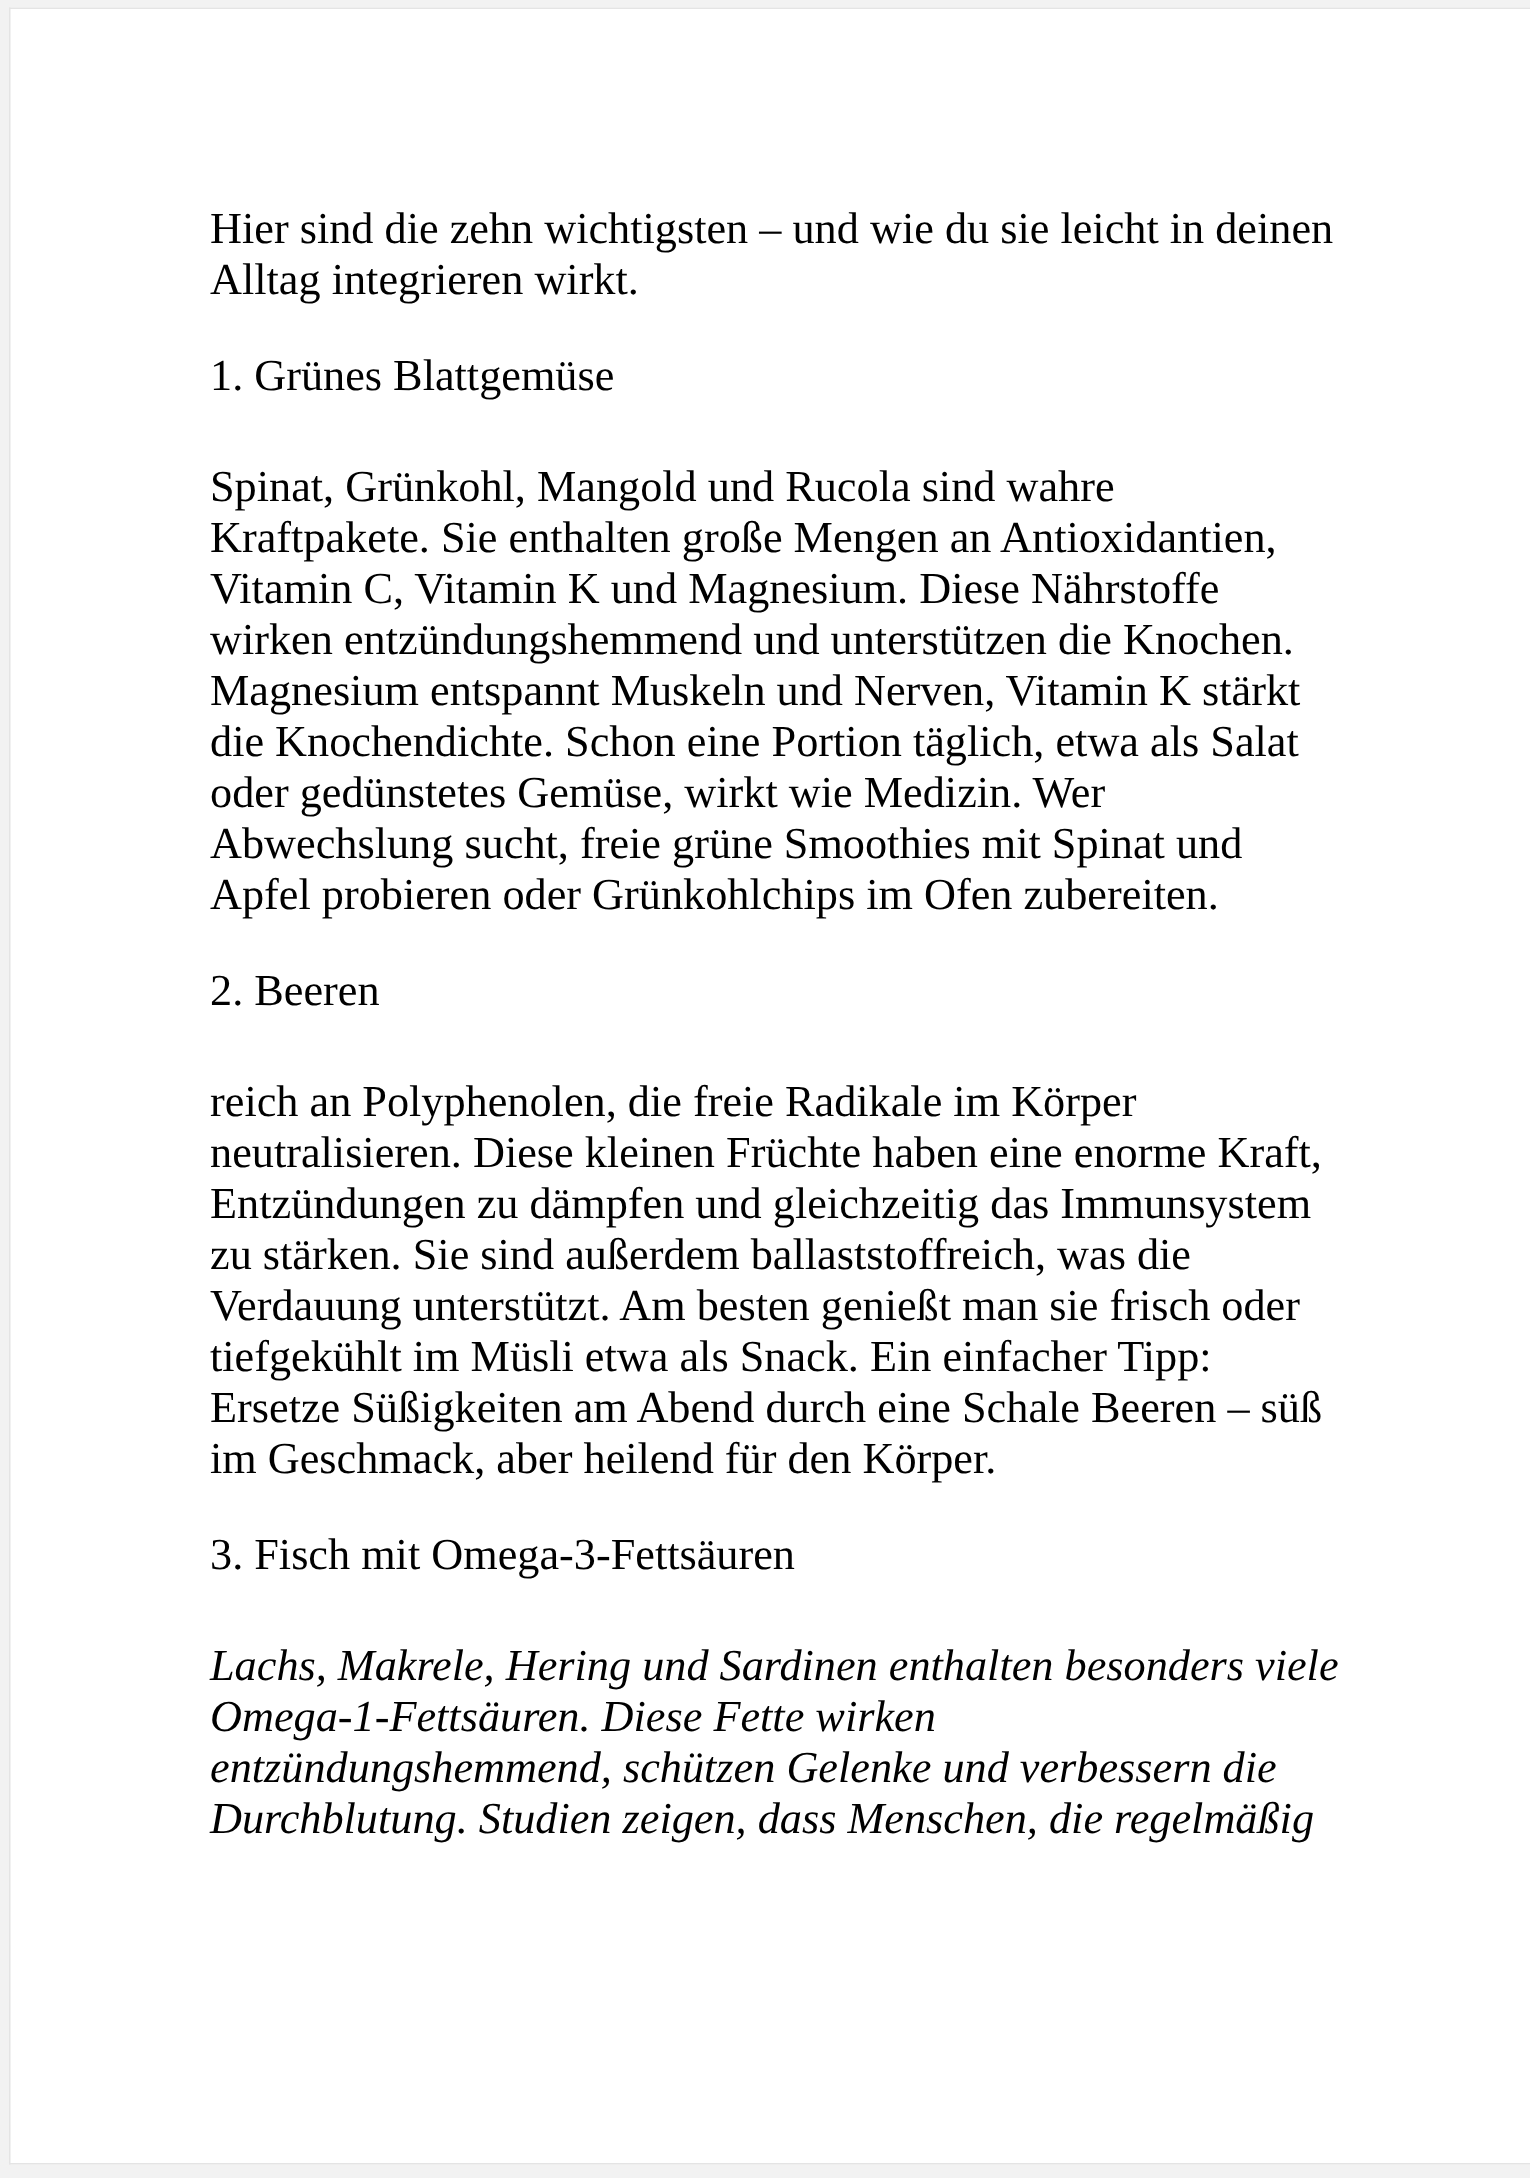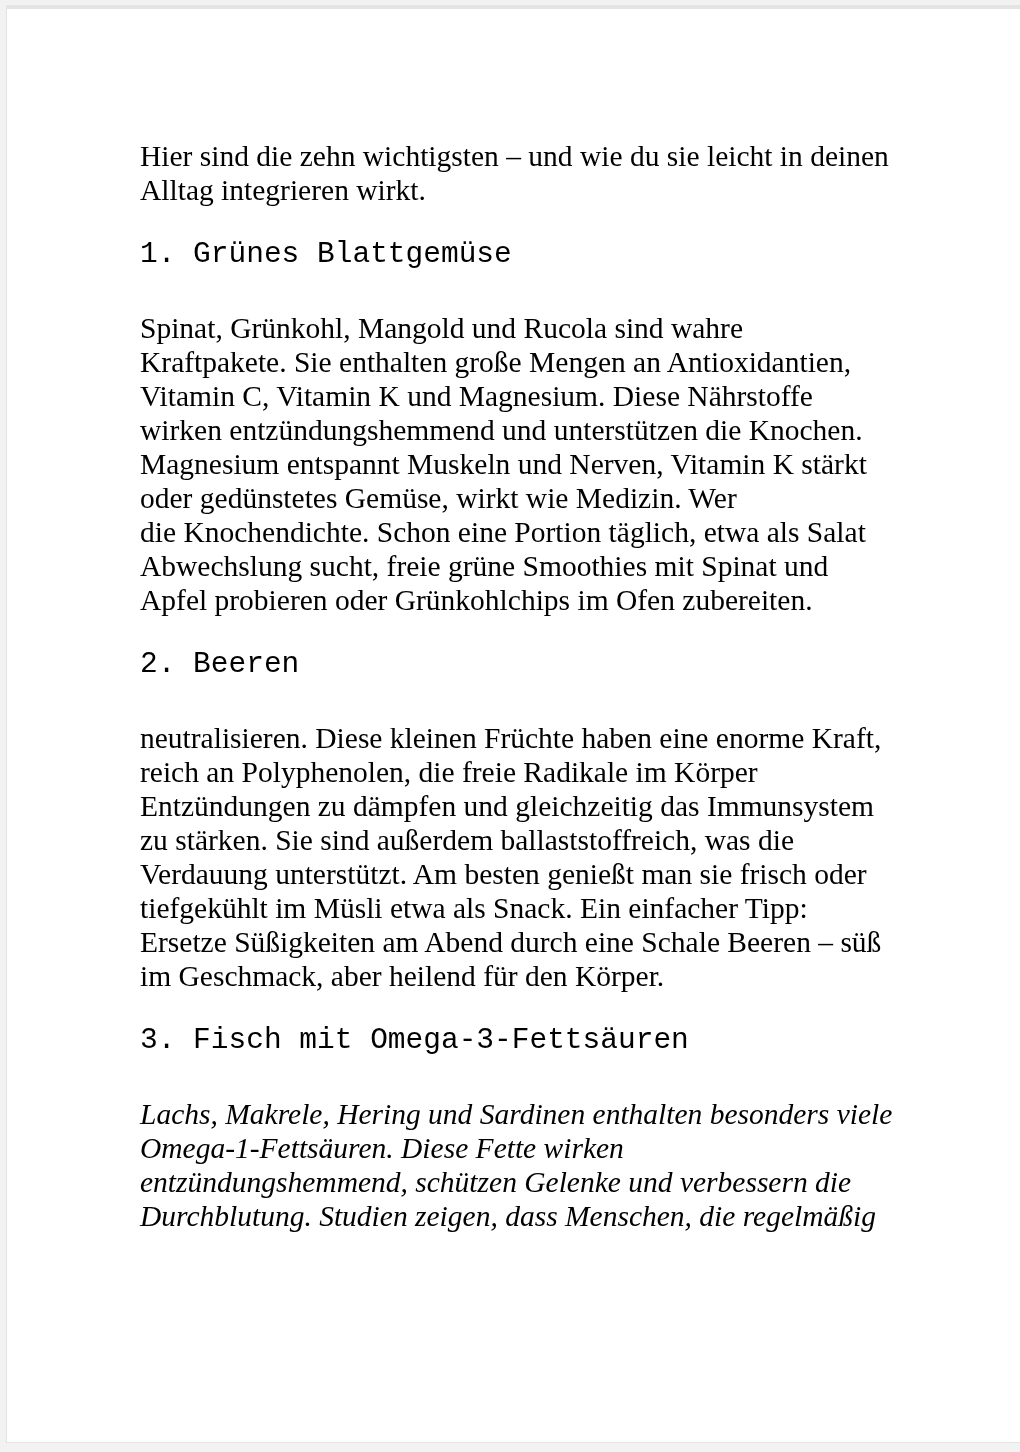--- a/index.html
+++ b/index.html
@@ -11,36 +11,36 @@
     background: #f2f2f2;
     font-family: "Liberation Serif", "DejaVu Serif", serif;
   }
   .page {
     position: absolute;
     top: 5px;
     left: 6px;
     width: 1014px;
     height: 1438px;
     background: #ffffff;
-    border-top: 4px solid #6d28d9;
+    border-top: 1px solid #6d28d9;
     border-left: 1px solid #e4e4e4;
     border-bottom: 1px solid #e4e4e4;
     box-sizing: border-box;
   }
   .content {
     position: absolute;
     top: 130px;
     left: 133px;
     width: 780px;
     color: #000000;
     font-size: 29.5px;
     line-height: 34px;
   }
   .block { margin: 0 0 30px 0; }
-  .block.heading { margin-bottom: 40px; font-family: Liberation Mono, monospace; }
+  .block.heading { margin-bottom: 40px; }
   .block:last-child { margin-bottom: 0; font-style: italic; }
   .line {
     height: 34px;
     white-space: pre;
   }
 </style>
 </head>
 <body style="background: rgb(242, 242, 242);">
 
 <div class="page" style="background: rgb(255, 255, 255); border-color: rgb(228, 228, 228);">
@@ -51,31 +51,31 @@
       </div>
       <div class="block heading">
         <div class="line">1. Grünes Blattgemüse</div>
       </div>
       <div class="block paragraph">
         <div class="line">Spinat, Grünkohl, Mangold und Rucola sind wahre</div>
         <div class="line">Kraftpakete. Sie enthalten große Mengen an Antioxidantien,</div>
         <div class="line">Vitamin C, Vitamin K und Magnesium. Diese Nährstoffe</div>
         <div class="line">wirken entzündungshemmend und unterstützen die Knochen.</div>
         <div class="line">Magnesium entspannt Muskeln und Nerven, Vitamin K stärkt</div>
+        <div class="line">die Knochendichte. Schon eine Portion täglich, etwa als Salat</div>
         <div class="line">oder gedünstetes Gemüse, wirkt wie Medizin. Wer</div>
-        <div class="line">die Knochendichte. Schon eine Portion täglich, etwa als Salat</div>
         <div class="line">Abwechslung sucht, freie grüne Smoothies mit Spinat und</div>
         <div class="line">Apfel probieren oder Grünkohlchips im Ofen zubereiten.</div>
       </div>
       <div class="block heading">
         <div class="line">2. Beeren</div>
       </div>
       <div class="block paragraph">
+        <div class="line">reich an Polyphenolen, die freie Radikale im Körper</div>
         <div class="line">neutralisieren. Diese kleinen Früchte haben eine enorme Kraft,</div>
-        <div class="line">reich an Polyphenolen, die freie Radikale im Körper</div>
         <div class="line">Entzündungen zu dämpfen und gleichzeitig das Immunsystem</div>
         <div class="line">zu stärken. Sie sind außerdem ballaststoffreich, was die</div>
         <div class="line">Verdauung unterstützt. Am besten genießt man sie frisch oder</div>
         <div class="line">tiefgekühlt im Müsli etwa als Snack. Ein einfacher Tipp:</div>
         <div class="line">Ersetze Süßigkeiten am Abend durch eine Schale Beeren – süß</div>
         <div class="line">im Geschmack, aber heilend für den Körper.</div>
       </div>
       <div class="block heading">
         <div class="line">3. Fisch mit Omega-3-Fettsäuren</div>
       </div>

